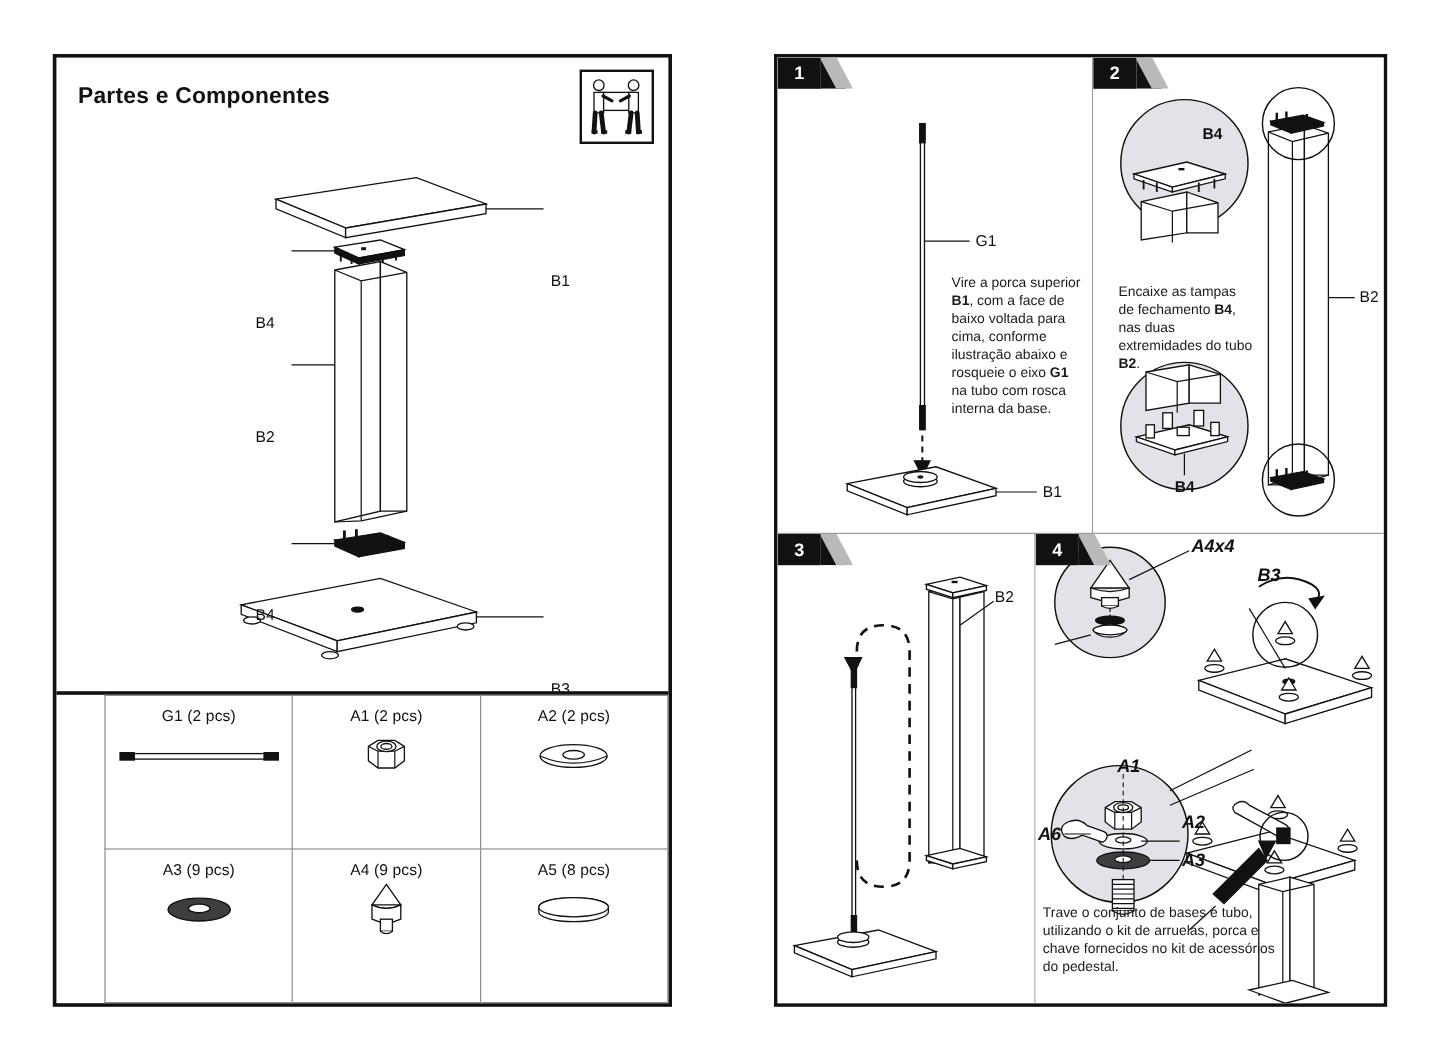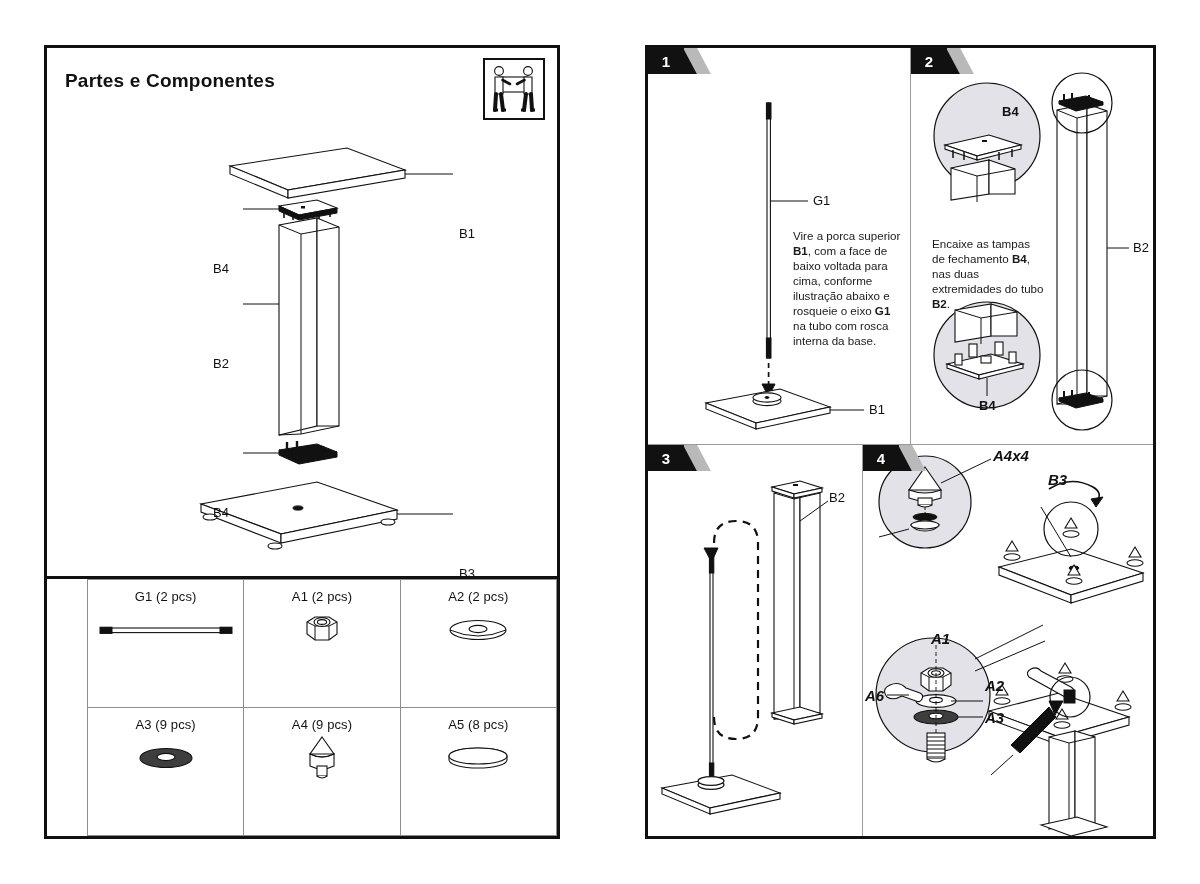--- a/index.html
+++ b/index.html
@@ -462,16 +462,17 @@
       </svg>
 
       <div class="lab big" style="left:130px;top:2px;font-weight:bold;">A4x4</div>
       <div class="lab big" style="left:185px;top:26px;font-weight:bold;">B3</div>
       <div class="lab big" style="left:52px;top:185px;font-weight:bold;margin-left:16px;">A1</div>
       <div class="lab big" style="left:122px;top:232px;font-weight:bold;">A2</div>
       <div class="lab big" style="left:122px;top:264px;font-weight:bold;">A3</div>
       <div class="lab big" style="left:2px;top:242px;font-weight:bold;">A6</div>
 
 
+      <div class="caption" style="left:6px;top:308px;width:196px;">Trave o conjunto de bases e tubo, utilizando o kit de arruelas, porca e chave fornecidos no kit de acessórios do pedestal.</div>
     </div>
 
   </div>
 </div>
 
 </body></html>

